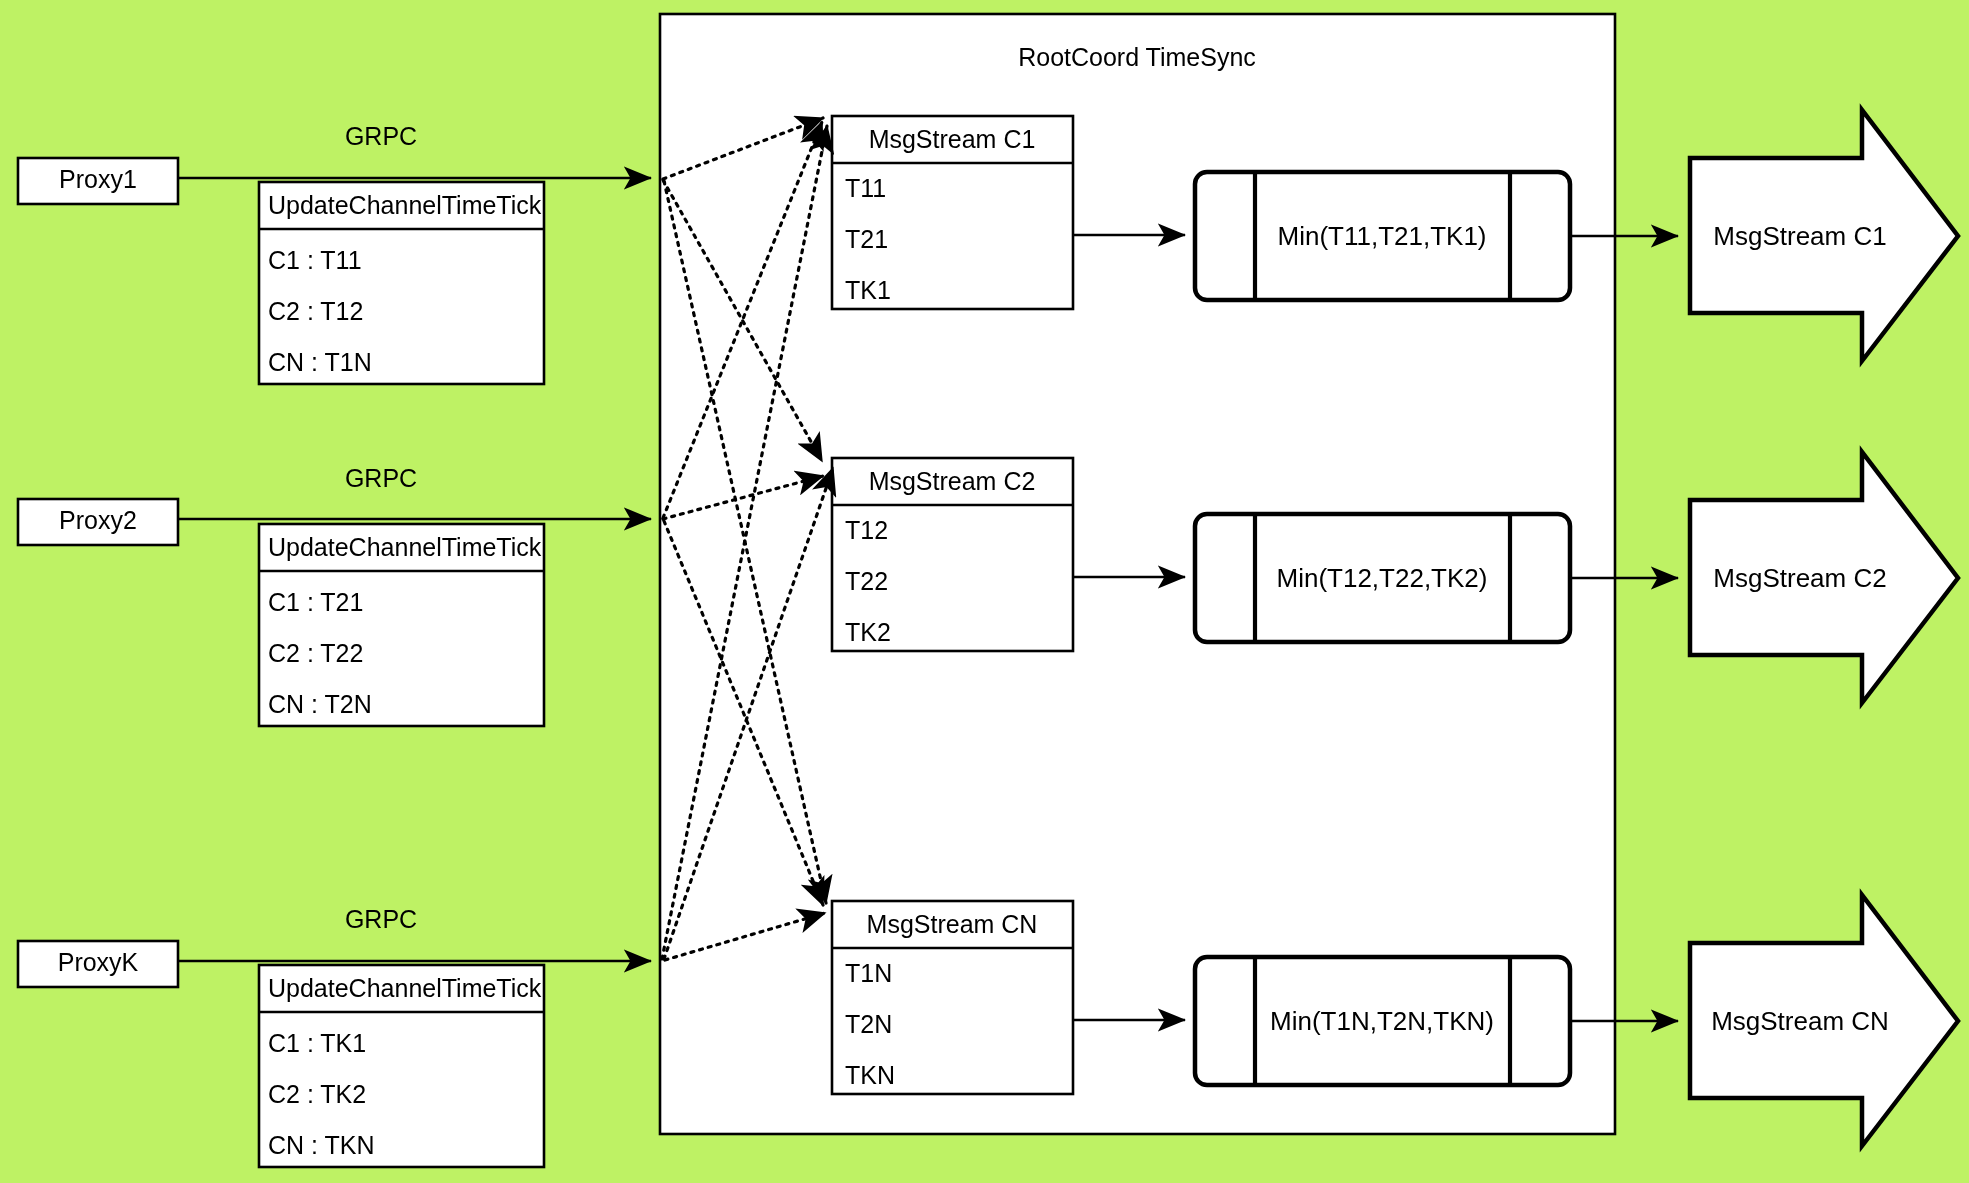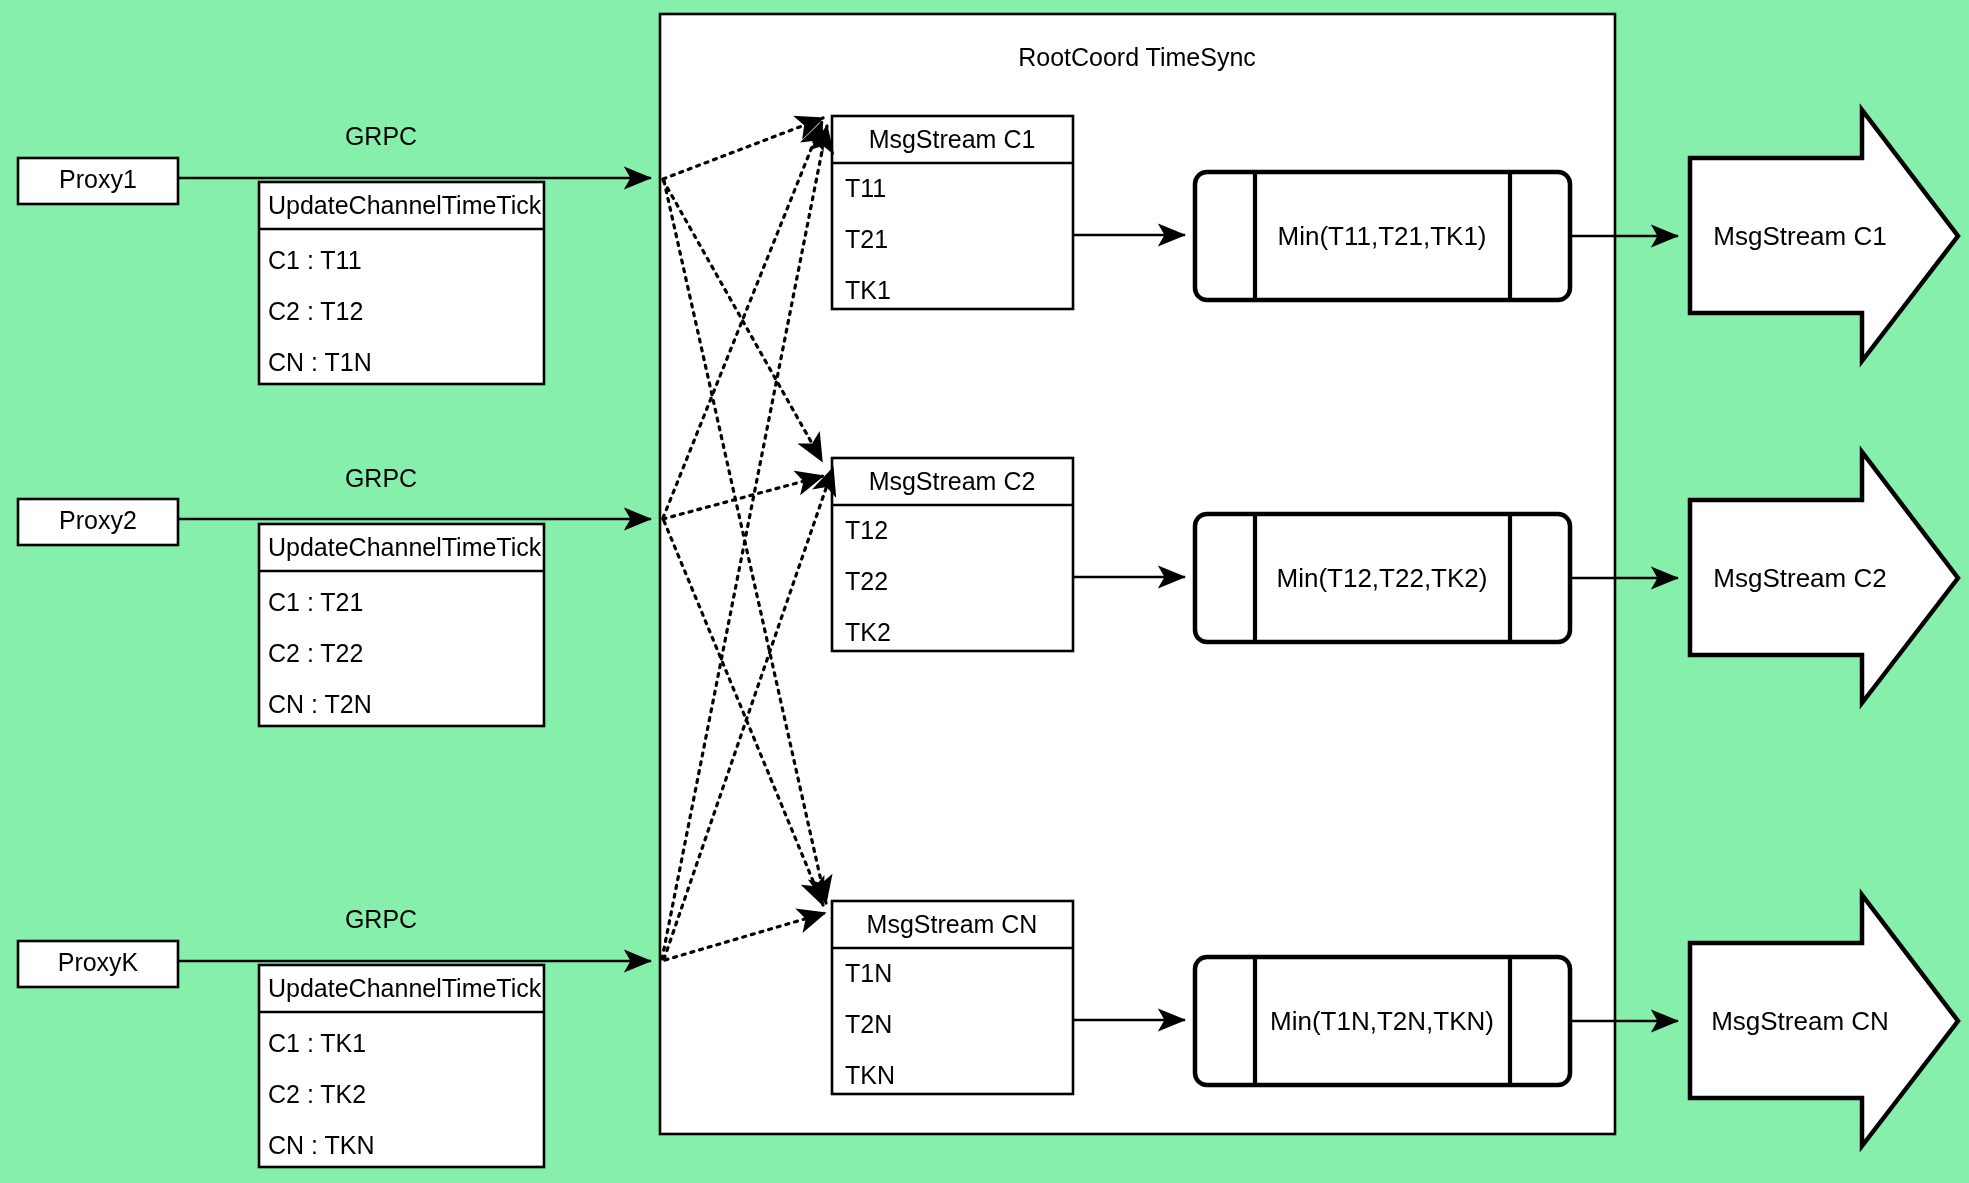--- a/index.html
+++ b/index.html
@@ -10,21 +10,21 @@
   body {
     width: 1969px;
     height: 1183px;
     font-family: "Liberation Sans", sans-serif;
     overflow: hidden;
   }
   #canvas {
     position: relative;
     width: 1969px;
     height: 1183px;
-    background: #86efac;
+    background: #bef264;
   }
   svg#diagram {
     position: absolute;
     top: 0;
     left: 0;
     width: 1969px;
     height: 1183px;
   }
   .shape-stroke {
     fill: #ffffff;

